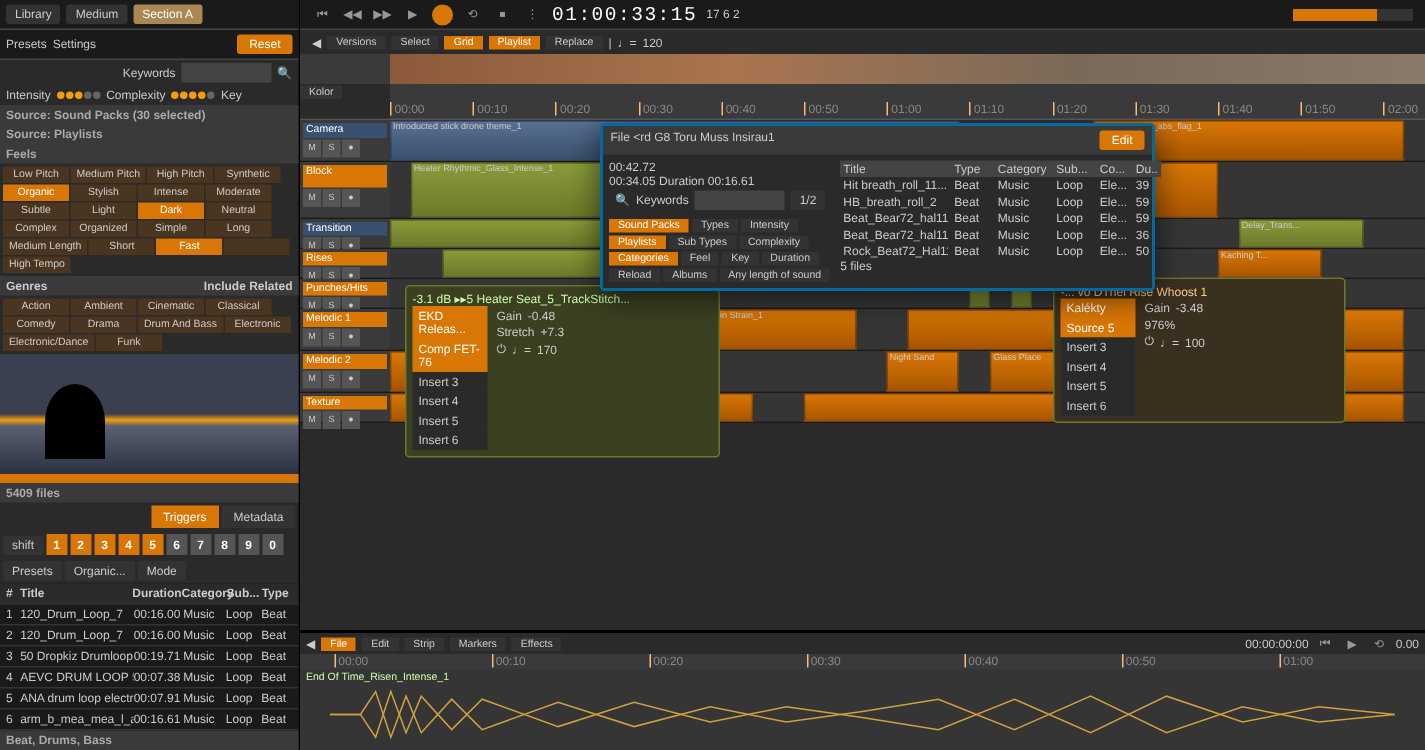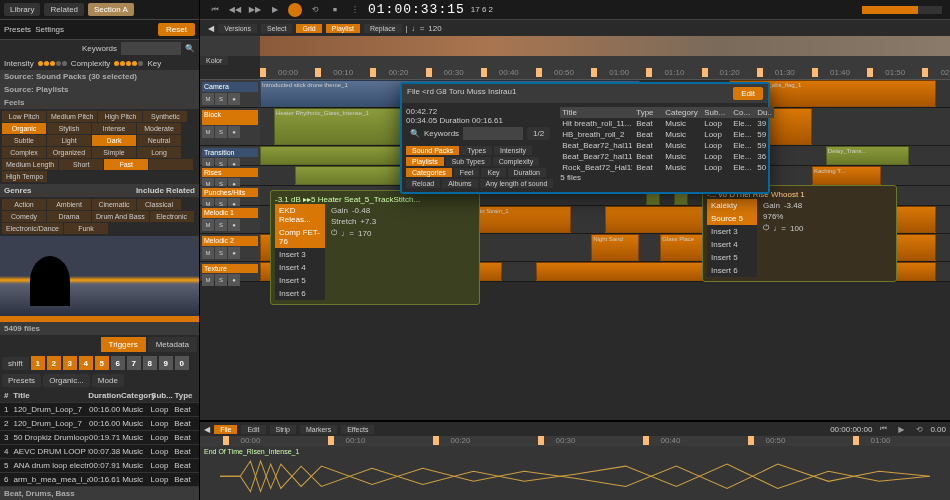--- a/index.html
+++ b/index.html
@@ -39,21 +39,21 @@
 .t-btn{width:14px;height:14px;display:flex;align-items:center;justify-content:center;cursor:pointer;color:#999}
 .rec-btn{width:14px;height:14px;border-radius:50%;background:#d97706;cursor:pointer}
 .timecode{font-family:Liberation Mono, monospace;font-size:13px;color:#fff;letter-spacing:1px}
 .toolbar2{height:16px;background:#2a2a2a;display:flex;align-items:center;padding:0 8px;gap:4px}
 .tb2-btn{padding:1px 6px;background:#333;cursor:pointer;font-size:7px}
 .tb2-btn.active{background:#d97706;color:#fff}
 .tracks-area{flex:1;position:relative;overflow:hidden;background:#2a2a2a}
 .ruler{height:24px;background:#3a3a3a;display:flex;border-bottom:1px solid #555}
 .ruler-labels{width:60px;background:#2a2a2a}
 .ruler-ticks{flex:1;position:relative;font-size:7px}
-.tick{position:absolute;top:12px;border-left:6px solid #fdba74;padding-left:12px;color:#888}
+.tick{position:absolute;top:12px;border-left:1px solid #fdba74;padding-left:2px;color:#888}
 .track{display:flex;border-bottom:1px solid #1a1a1a}
 .track-hdr{width:60px;background:#3a3a3a;padding:2px;display:flex;flex-wrap:wrap;gap:1px}
 .track-name{width:100%;background:#d97706;color:#fff;padding:1px 2px;font-size:7px;overflow:hidden;white-space:nowrap}
 .track-name.blue{background:#3a5070}
 .track-btn{width:12px;height:12px;background:#555;font-size:6px;display:flex;align-items:center;justify-content:center}
 .track-body{flex:1;position:relative;background:#353535}
 .clip{position:absolute;height:100%;top:0;border:1px solid rgba(0,0,0,0.3);font-size:6px;padding:1px;overflow:hidden}
 .clip.orange{background:linear-gradient(to bottom,#d97706,#a85500)}
 .clip.blue{background:linear-gradient(to bottom,#5a7090,#3a5070)}
 .clip.green{background:linear-gradient(to bottom,#8a9a3a,#6a7a2a)}
@@ -71,21 +71,21 @@
 .fx-row{display:flex;gap:4px;align-items:center;margin:2px 0;font-size:7px}
 .fx-slot{background:#2a2a2a;padding:2px 4px;width:50px}
 .fx-slot.on{background:#d97706;color:#fff}
 </style>
 </head>
 <body>
 
 <div class="sidebar">
   <div class="toolbar">
     <span class="tb-btn">Library</span>
-    <span class="tb-btn">Related</span>
+    <span class="tb-btn">Medium</span>
     <span class="tb-btn active">Section A</span>
   </div>
   <div class="toolbar">
     <span>Presets</span>
     <span>Settings</span>
     <span style="flex:1"></span>
     <span class="btn-orange">Reset</span>
   </div>
   <div class="filter-row">
     <span style="flex:1"></span>

